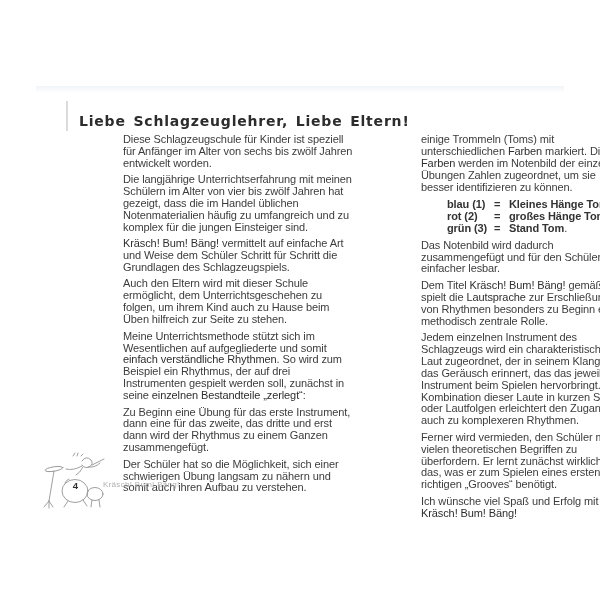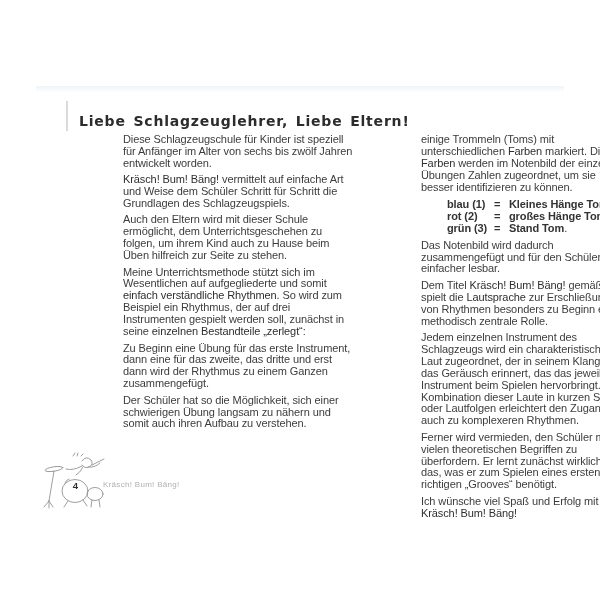--- a/index.html
+++ b/index.html
@@ -49,20 +49,21 @@
 <div id="canvas">
 
   <div class="page-top-edge"></div>
   <div class="title-edge-line"></div>
 
   <h1 class="page-title">Liebe Schlagzeuglehrer, Liebe Eltern!</h1>
 
   <div class="columns">
     <div class="col col-left">
         <p><span>Diese Schlagzeugschule für Kinder ist speziell für Anfänger im Alter von sechs bis zwölf Jahren entwickelt worden.</span></p>
+        <p><span>Die langjährige Unterrichtserfahrung mit meinen Schülern im Alter von vier bis zwölf Jahren hat gezeigt, dass die im Handel üblichen Notenmaterialien häufig zu umfangreich und zu komplex für die jungen Einsteiger sind.</span></p>
         <p><span class="b">Kräsch! Bum! Bäng!</span><span> vermittelt auf einfache Art und Weise dem Schüler Schritt für Schritt die Grundlagen des Schlagzeugspiels.</span></p>
         <p><span>Auch den Eltern wird mit dieser Schule ermöglicht, dem Unterrichtsgeschehen zu folgen, um ihrem Kind auch zu Hause beim Üben hilfreich zur Seite zu stehen.</span></p>
         <p><span>Meine Unterrichtsmethode stützt sich im Wesentlichen auf aufgegliederte und somit </span><span class="b">einfach verständliche Rhythmen</span><span>. So wird zum Beispiel ein Rhythmus, der auf drei Instrumenten gespielt werden soll, zunächst in seine </span><span class="b">einzelnen Bestandteile „zerlegt“</span><span>:</span></p>
         <p><span>Zu Beginn eine Übung für das erste Instrument, dann eine für das zweite, das dritte und erst dann wird der Rhythmus zu einem Ganzen zusammengefügt.</span></p>
         <p><span>Der Schüler hat so die Möglichkeit, sich einer schwierigen Übung langsam zu nähern und somit auch ihren Aufbau zu verstehen.</span></p>
       </div>
 
     <div class="col col-right">
       <div>
           <p><span>einige Trommeln (Toms) mit unterschiedlichen </span><span class="b">Farben</span><span> markiert. Diesen </span><span class="b">Farben</span><span> werden im Notenbild der einzelnen Übungen Zahlen zugeordnet, um sie besser identifizieren zu können.</span></p>

